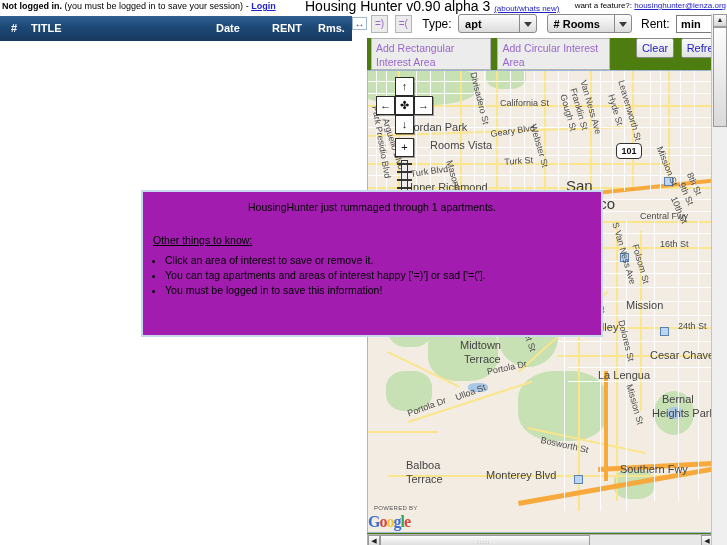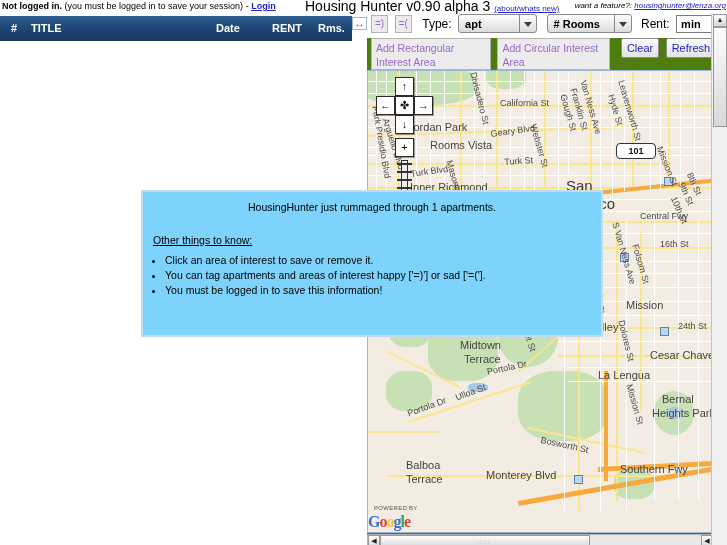--- a/index.html
+++ b/index.html
@@ -19,21 +19,21 @@
   #topbar .left  { position: absolute; left: 2px;  top: 1px; font-weight: bold; }
   #topbar .leftnote { font-weight: normal; }
   #topbar a { color: #2222cc; text-decoration: underline; }
   #apptitle {
     position: absolute; left: 305px; top: -2px;
     font-size: 14px; color: #000; font-weight: normal;
   }
   #apptitle .sub { font-size: 8px; }
   #apptitle .sub a { color: #2222cc; text-decoration: underline; }
   #feature {
-    position: absolute; right: 1px; top: 1px; font-size: 8px; font-style: italic;
+    position: absolute; right: 1px; top: 1px; font-size: 8px;
   }
   #feature a { color: #2222cc; text-decoration: underline; }
 
   
   #listpanel {
     position: absolute; left: 0; top: 16px; width: 352px; height: 529px;
     background: #ffffff;
   }
   #listhead {
     position: absolute; left: 0; top: 0; width: 352px; height: 25px;
@@ -145,21 +145,21 @@
   .roadY  { position: absolute; background: #fbe58a; }
   .roadO  { position: absolute; background: #f7a93c; }
   .maplabel {
     position: absolute; font-size: 9px; color: #4a4a4a;
     white-space: nowrap; font-family: "Liberation Sans", sans-serif;
   }
   .maplabel.big   { font-size: 15px; color: #3a3a3a; }
   .maplabel.med   { font-size: 11px; color: #444; }
   .maplabel.rot   { transform-origin: 0 0; }
   .shield {
-    position: absolute; width: 40px; height: 16px; background: #fff;
+    position: absolute; width: 26px; height: 16px; background: #fff;
     border: 1px solid #333; border-radius: 4px; font-size: 9px;
     font-weight: bold; text-align: center; line-height: 14px; color: #111;
   }
   .transit {
     position: absolute; width: 9px; height: 9px; background: #bad6f2;
     border: 1px solid #5b82ae;
   }
   .interest-circle {
     position: absolute; border: 1px solid #b07dc4; border-radius: 50%;
     background: rgba(190,140,205,0.10);
@@ -218,21 +218,21 @@
 
   
   #page-vscroll {
     position: absolute; right: 0; top: 14px; width: 16px; height: 531px;
     background: #efefef; border-left: 1px solid #c4c4c4;
   }
 
   
   #dialog {
     position: absolute; left: 141px; top: 190px; width: 462px; height: 147px;
-    background: #7dd3fc; border: 2px solid #c5d9ef;
+    background: #a21caf; border: 2px solid #c5d9ef;
     font-size: 10.5px; color: #000;
   }
   #dialog .line { text-align: center; line-height: 14px; }
   #dialog .l1 { margin-top: 8px; }
   #dialog .heed { font-weight: bold; }
   #dialog .note { font-size: 8px; }
   #dialog .other { margin: 20px 0 0 10px; text-align: left; text-decoration: underline; }
   #dialog ul { margin: 7px 8px 0 22px; padding: 0; }
   #dialog li { line-height: 15px; list-style: disc; }
 </style>
@@ -290,21 +290,21 @@
     </span>
     <span class="tlabel" style="margin-left:3px;">Rent:</span>
     <span class="tinput">min</span>
     
     
   </div>
 
   <div id="toolbar2">
     <span class="areabtn" style="width:120px;margin-left:4px;">Add Rectangular Interest Area</span>
     <span class="areabtn" style="width:113px;margin-left:2px;">Add Circular Interest Area</span>
-    <span class="plainbtn" style="margin-left:6px;text-align:center;">Clear</span>
+    <span class="plainbtn" style="margin-left:21px;text-align:center;">Clear</span>
     <span class="plainbtn" style="margin-left:2px;">Refresh</span>
     <span class="greybtn" style="margin-left:4px;width:14px;">N</span>
   </div>
 
   <div id="mapwrap">
     <div id="mapcanvas">
 
       <div class="park" style="left:-10px;top:-6px;width:120px;height:40px;"></div>
       <div class="park" style="left:118px;top:-8px;width:40px;height:26px;"></div>
       <div class="park" style="left:60px;top:250px;width:70px;height:60px;"></div>

